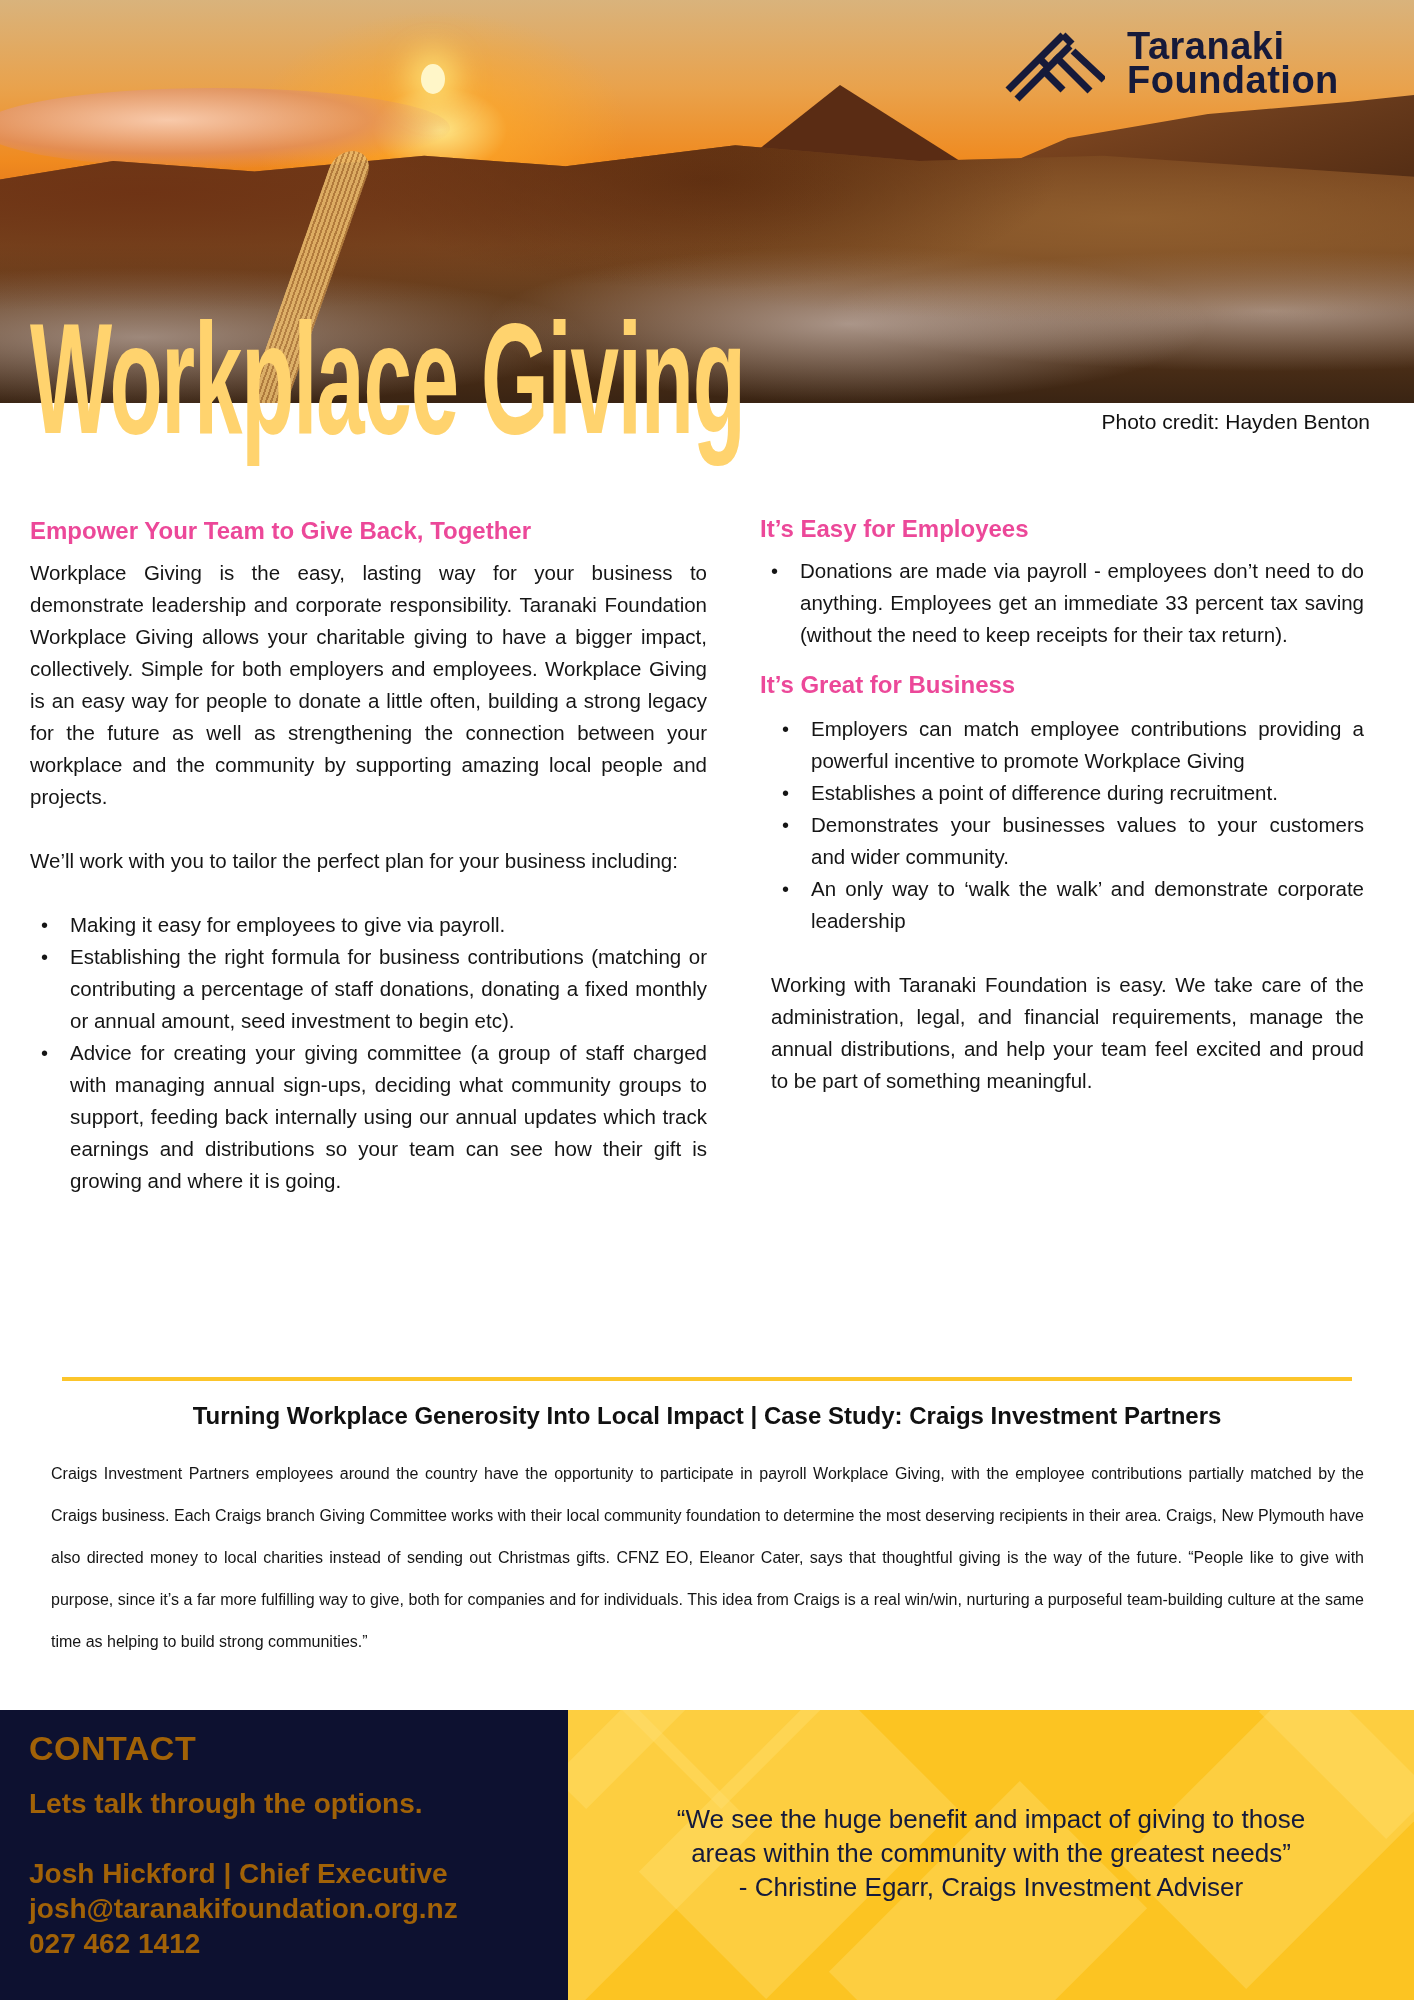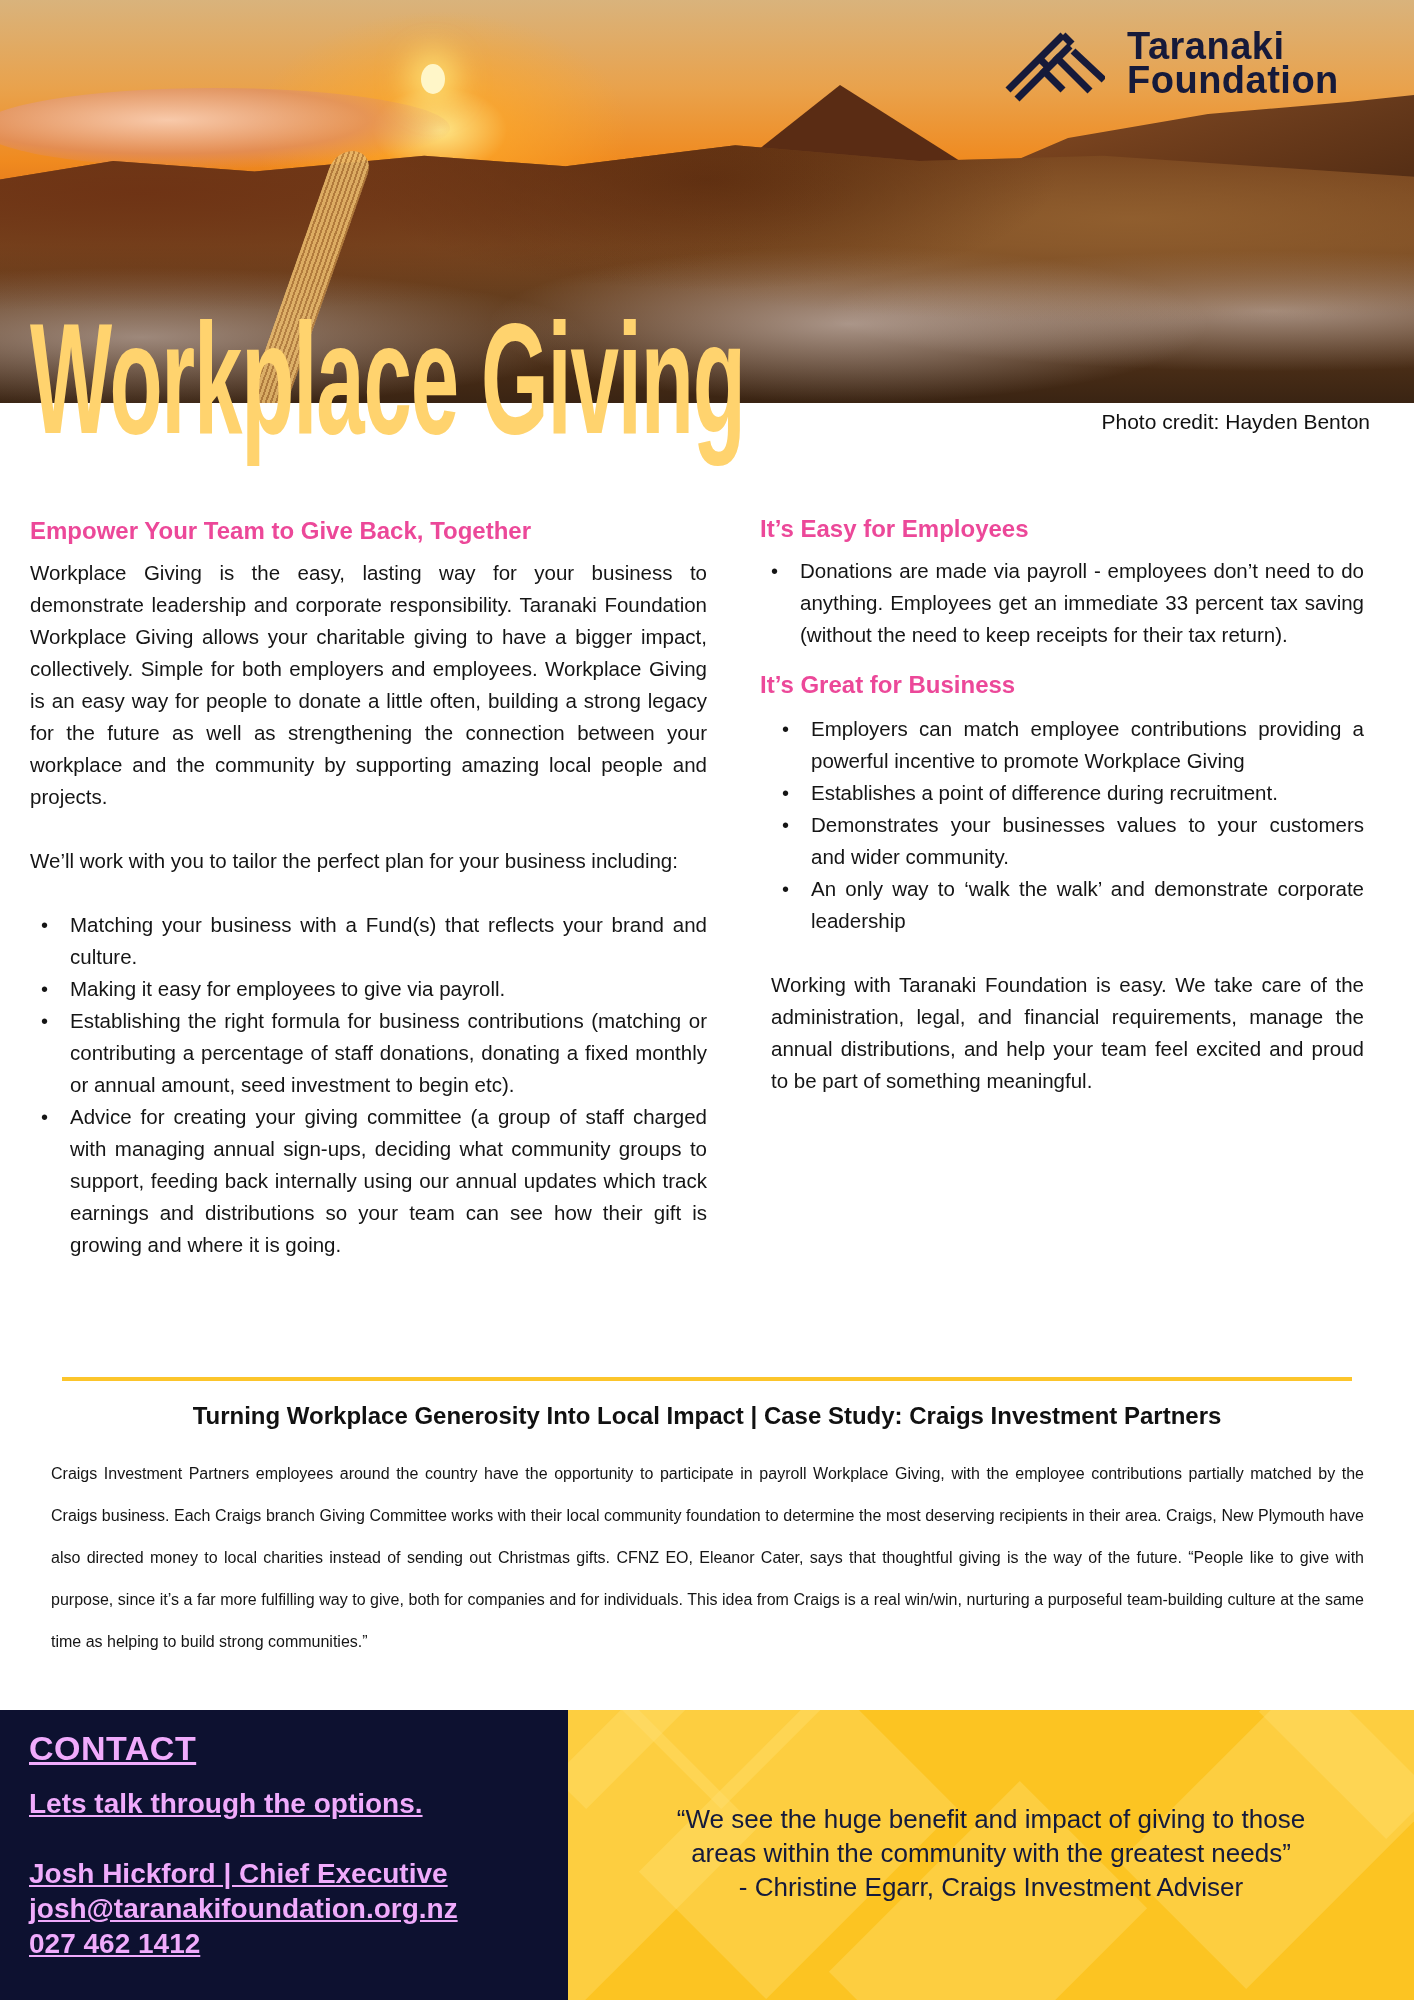--- a/index.html
+++ b/index.html
@@ -83,21 +83,21 @@
   .col-right .sub { padding-left: 11px; }
   .col-right .sub li { padding-left: 40px; }
   .col-right h2.second { margin-top: 18px; margin-bottom: 12px; }
 
   
   .divider { position: absolute; left: 62px; top: 1377px; width: 1290px; height: 4px; background: #fcc52b; }
   .case-title { position: absolute; left: 0; width: 1414px; top: 1402px; text-align: center; font-size: 24px; font-weight: 700; color: #111; }
   .case-body { position: absolute; left: 51px; top: 1453px; width: 1313px; font-size: 16px; line-height: 42px; text-align: justify; color: #151515; }
 
   
-  .footer-contact { position: absolute; left: 0; top: 1710px; width: 568px; height: 290px; background: #0d1130; color: #f0abfc; padding: 18px 0 0 29px; text-decoration: underline; }
+  .footer-contact { position: absolute; left: 0; top: 1710px; width: 568px; height: 290px; background: #0d1130; color: #a16207; padding: 18px 0 0 29px; }
   .footer-contact .c-title { font-size: 34px; font-weight: 700; line-height: 40px; margin-bottom: 18px; letter-spacing: 0.5px; }
   .footer-contact .c-line { font-size: 28px; font-weight: 700; line-height: 35px; }
   .footer-contact .c-gap { height: 35px; }
 
   .footer-quote { position: absolute; left: 568px; top: 1710px; width: 846px; height: 290px; background: #fcc422; overflow: hidden; }
   .diamond { position: absolute; width: 180px; height: 180px; background: rgba(255,225,120,0.35); transform: rotate(45deg) scaleY(1.5); }
   .quote-text { position: absolute; left: 0; top: 92px; width: 846px; text-align: center; font-size: 26px; line-height: 34px; color: #141a3c; }
   .quote-text div { white-space: nowrap; }
 </style>
 </head>
@@ -134,21 +134,20 @@
 <div class="big-title">Workplace Giving</div>
 <div class="photo-credit">Photo credit: Hayden Benton</div>
 
 <div class="col col-left">
   <h2>Empower Your Team to Give Back, Together</h2>
   <p>Workplace Giving is the easy, lasting way for your business to demonstrate leadership and corporate responsibility. Taranaki Foundation Workplace Giving allows your charitable giving to have a bigger impact, collectively. Simple for both employers and employees. Workplace Giving is an easy way for people to donate a little often, building a strong legacy for the future as well as strengthening the connection between your workplace and the community by supporting amazing local people and projects.</p>
   <div class="gap-32"></div>
   <p>We’ll work with you to tailor the perfect plan for your business including:</p>
   <div class="gap-32"></div>
   <ul>
-    <li>Matching your business with a Fund(s) that reflects your brand and culture.</li>
     <li>Making it easy for employees to give via payroll.</li>
     <li>Establishing the right formula for business contributions (matching or contributing a percentage of staff donations, donating a fixed monthly or annual amount, seed investment to begin etc).</li>
     <li>Advice for creating your giving committee (a group of staff charged with managing annual sign-ups, deciding what community groups to support, feeding back internally using our annual updates which track earnings and distributions so your team can see how their gift is growing and where it is going.</li>
   </ul>
 </div>
 
 <div class="col col-right">
   <h2>It’s Easy for Employees</h2>
   <ul>
     <li>Donations are made via payroll - employees don’t need to do anything. Employees get an immediate 33 percent tax saving (without the need to keep receipts for their tax return).</li>

